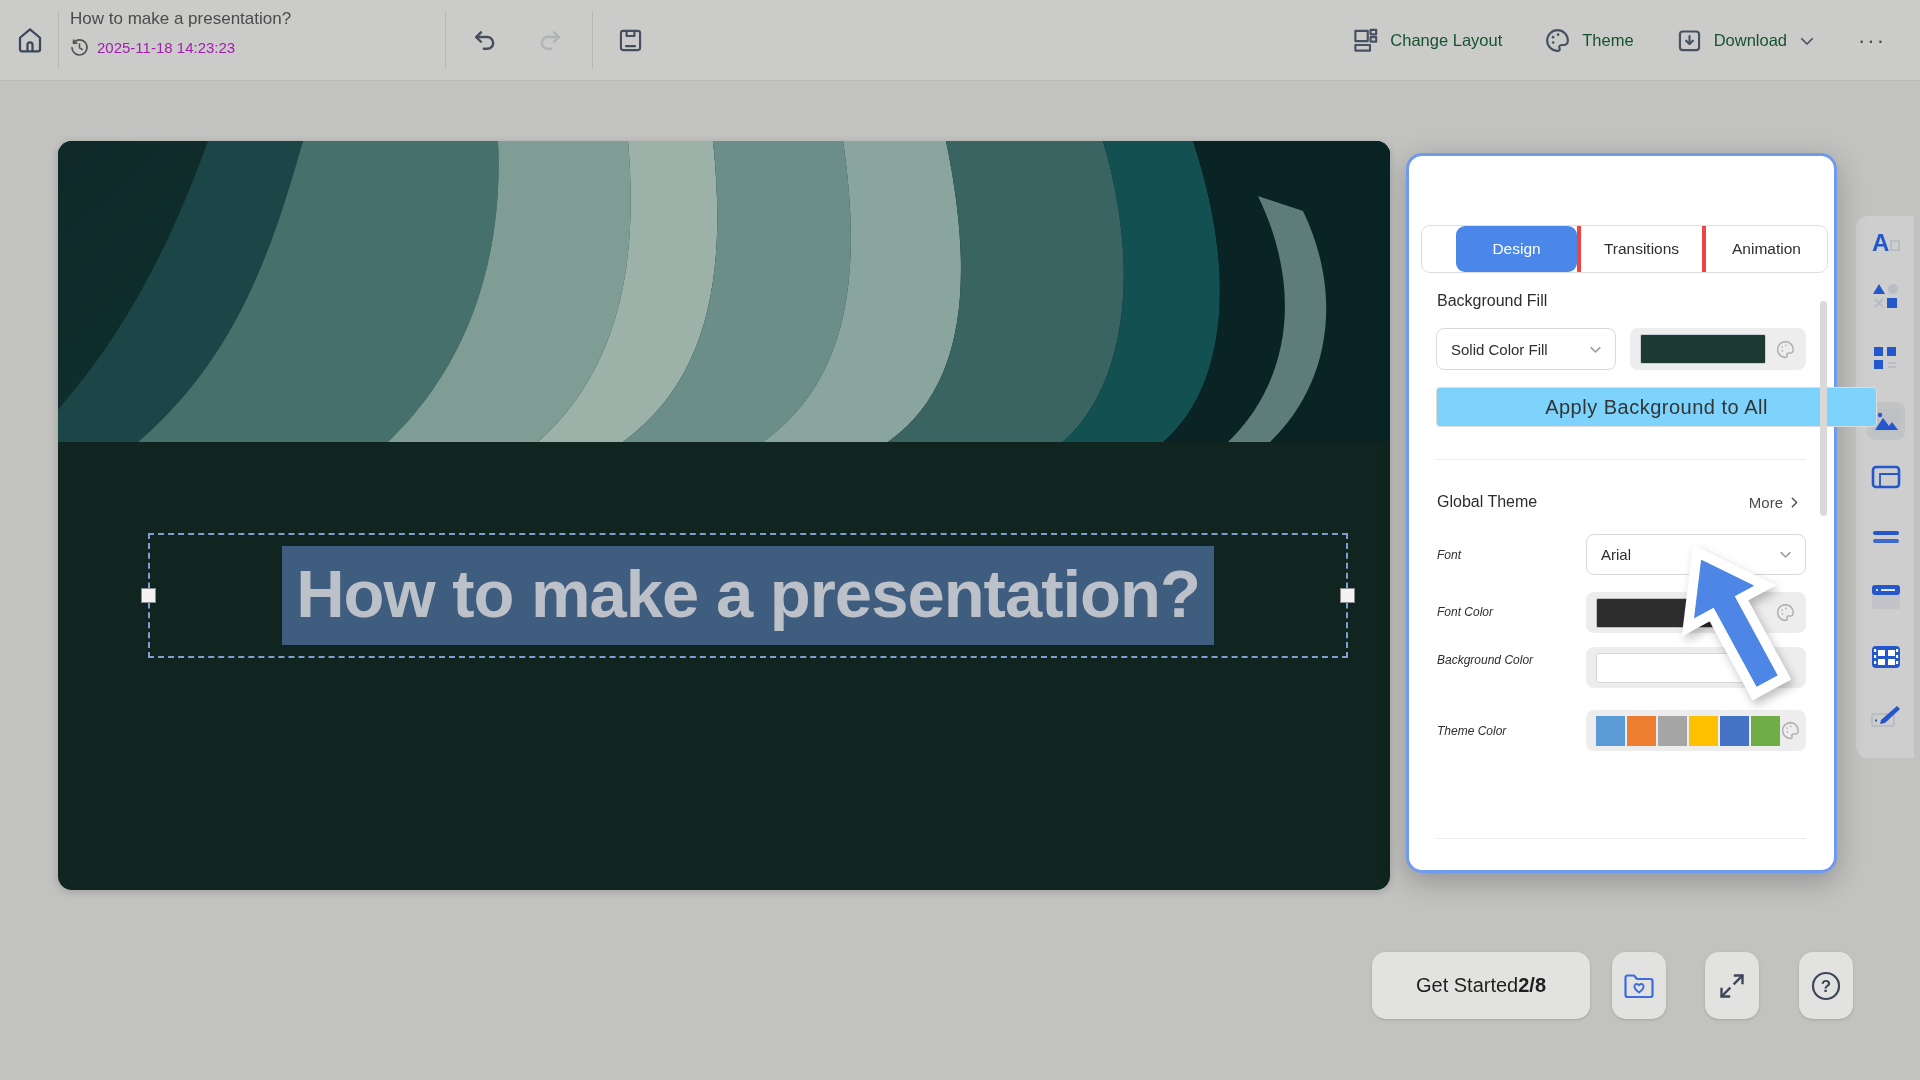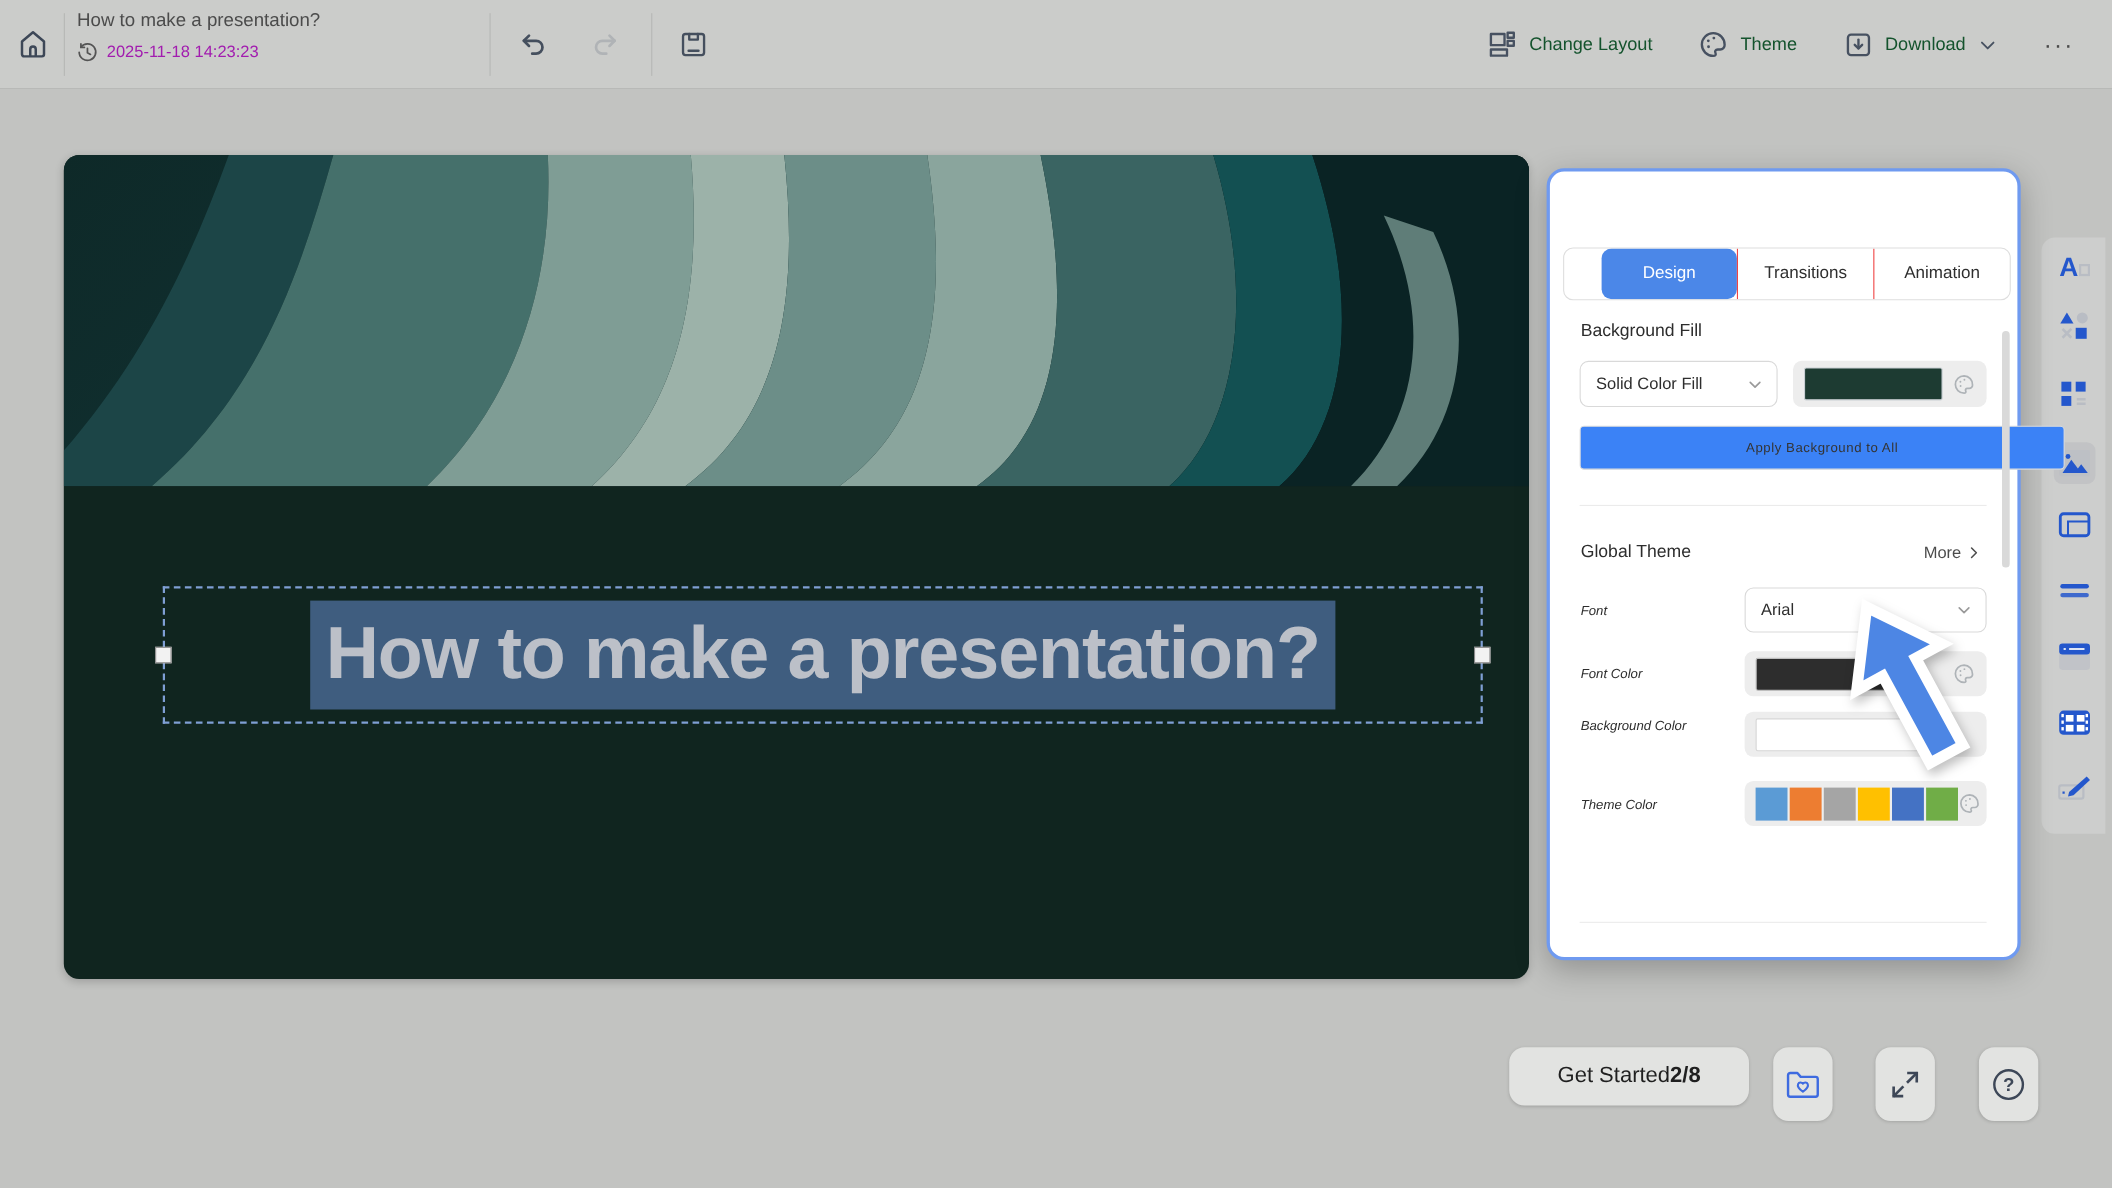--- a/index.html
+++ b/index.html
@@ -45,34 +45,34 @@
   .panel-header { position:absolute; left:27px; top:22px; right:27px; height:30px; }
   .panel-title { font-size:20px; font-weight:bold; color:#1d1d1d; }
   .panel-pin { position:absolute; right:45px; top:0; width:28px; height:28px; display:flex;
                align-items:center; justify-content:center; cursor:pointer; }
   .panel-close { position:absolute; right:-4px; top:-2px; width:30px; height:30px; display:flex;
                  align-items:center; justify-content:center; cursor:pointer; }
   .tabs { position:absolute; left:12px; top:69px; width:407px; height:48px;
           display:flex; background:#ffffff; border:1px solid #dedede; border-radius:9px;
           overflow:hidden; }
   .tab { flex:1; display:flex; align-items:center; justify-content:center; font-size:15.5px;
-         color:#2f2f2f; cursor:pointer; border-left:1px solid #ef4444; }
+         color:#2f2f2f; cursor:pointer; border-left:4px solid #ef4444; }
   .tab:first-child { border-left:none;margin-left:34px; }
   .tab.active { background:#4b87e8; color:#ffffff; border-radius:9px; }
 
   .sec-label { position:absolute; left:28px; font-size:16px; color:#2d2d2d; }
   .dropdown { position:absolute; background:#fff; border:1px solid #d9d9d9; border-radius:8px;
               display:flex; align-items:center; justify-content:space-between;
               padding:0 12px 0 14px; font-size:15px; color:#2e2e2e; cursor:pointer; }
   .colorfield { position:absolute; background:#ededed; border-radius:8px; display:flex;
                 align-items:center; padding:0 10px; cursor:pointer; }
   .swatch { height:30px; border:1px solid #c9cfd4; border-radius:2px; }
   .palette-mini { margin-left:auto; opacity:.75; }
-  .panel-btn { position:absolute; left:27px; width:441px; height:40px; background:#3b82f6;
-               border:1px solid #dcdcdc; border-radius:4px; font-size:12px; color:#343434;
+  .panel-btn { position:absolute; left:27px; width:441px; height:40px; background:#7dd3fc;
+               border:1px solid #dcdcdc; border-radius:4px; font-size:20px; color:#343434;
                display:flex; align-items:center; justify-content:center; cursor:pointer;
                font-family:"Liberation Sans", sans-serif; letter-spacing:.5px; }
   .hdiv { position:absolute; left:27px; width:370px; height:1px; background:#ebebeb; }
   .more-link { position:absolute; right:33px; font-size:15px; color:#4c4c4c; cursor:pointer;
                display:flex; align-items:center; gap:5px; }
   .row-label { position:absolute; left:28px; width:120px; font-size:12px; color:#2d2d2d;
                line-height:20px;font-style:italic; }
   .scroll-thumb { position:absolute; right:7px; top:145px; width:7px; height:215px;
                   background:#d9d9d9; border-radius:4px; }
   .theme-swatches { display:flex; gap:2px; }
@@ -82,21 +82,21 @@
   .toolbar-right { position:absolute; left:1856px; top:216px; width:58px; height:542px;
                    background:#cdcecd; border-radius:12px 0 0 12px; }
   .tool { position:absolute; left:14px; width:32px; height:32px; display:flex; align-items:center;
           justify-content:center; cursor:pointer; }
   .tool.hl { background:#c2c3c5; border-radius:8px; }
 
   
   .fbtn { position:absolute; background:#e2e3e1; border-radius:14px;
           box-shadow:0 1px 3px rgba(0,0,0,.15); display:flex; align-items:center;
           justify-content:center; cursor:pointer; }
-  .get-started { left:1372px; top:952px; width:218px; height:53px; }
+  .get-started { left:1372px; top:952px; width:218px; height:67px; }
   .gs-label { font-size:20px; color:#1f1f1f; }
   .gs-progress { font-size:20px; color:#1f1f1f;font-weight:bold; }
 
   .cursor-svg { position:absolute; left:1630px; top:530px; z-index:40; pointer-events:none;
                 filter:drop-shadow(3px 5px 5px rgba(0,0,0,.25)); }
 
   svg.icon { display:block; }
 </style>
 </head>
 <body>

